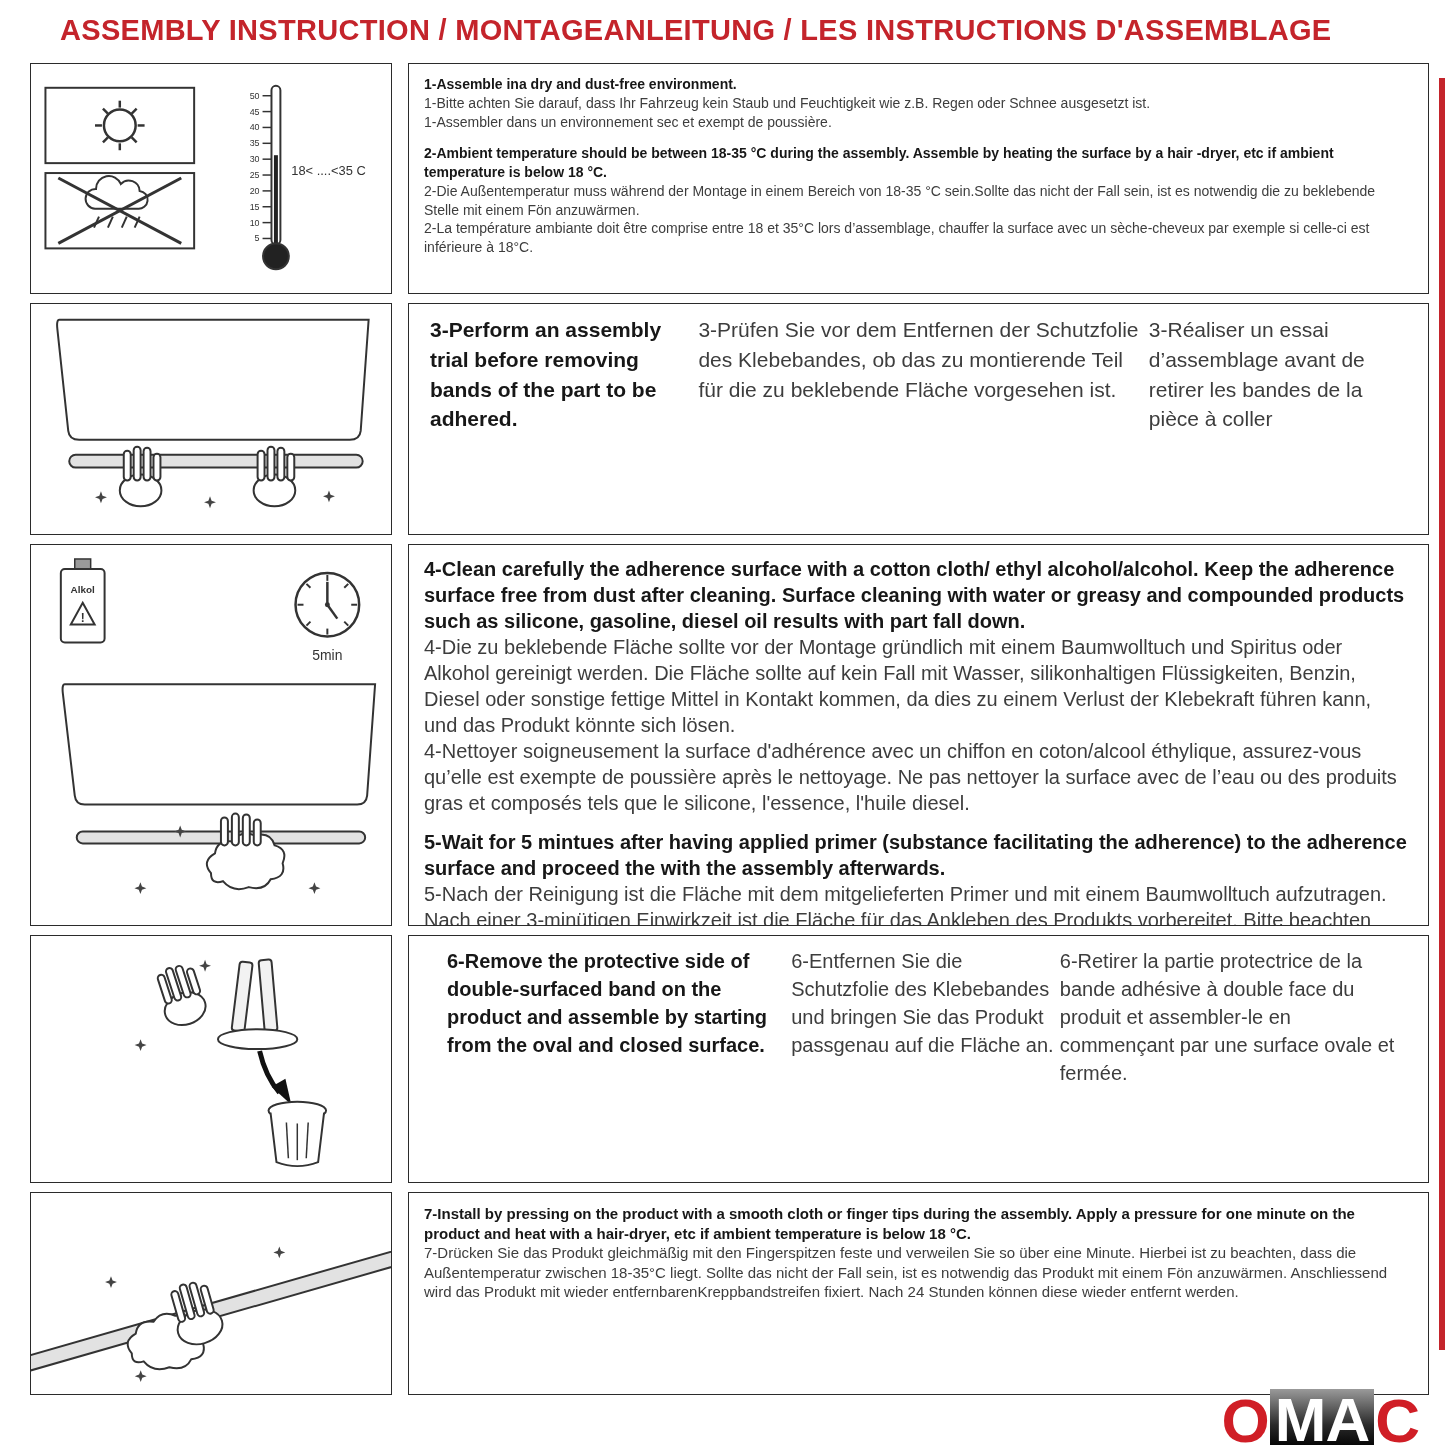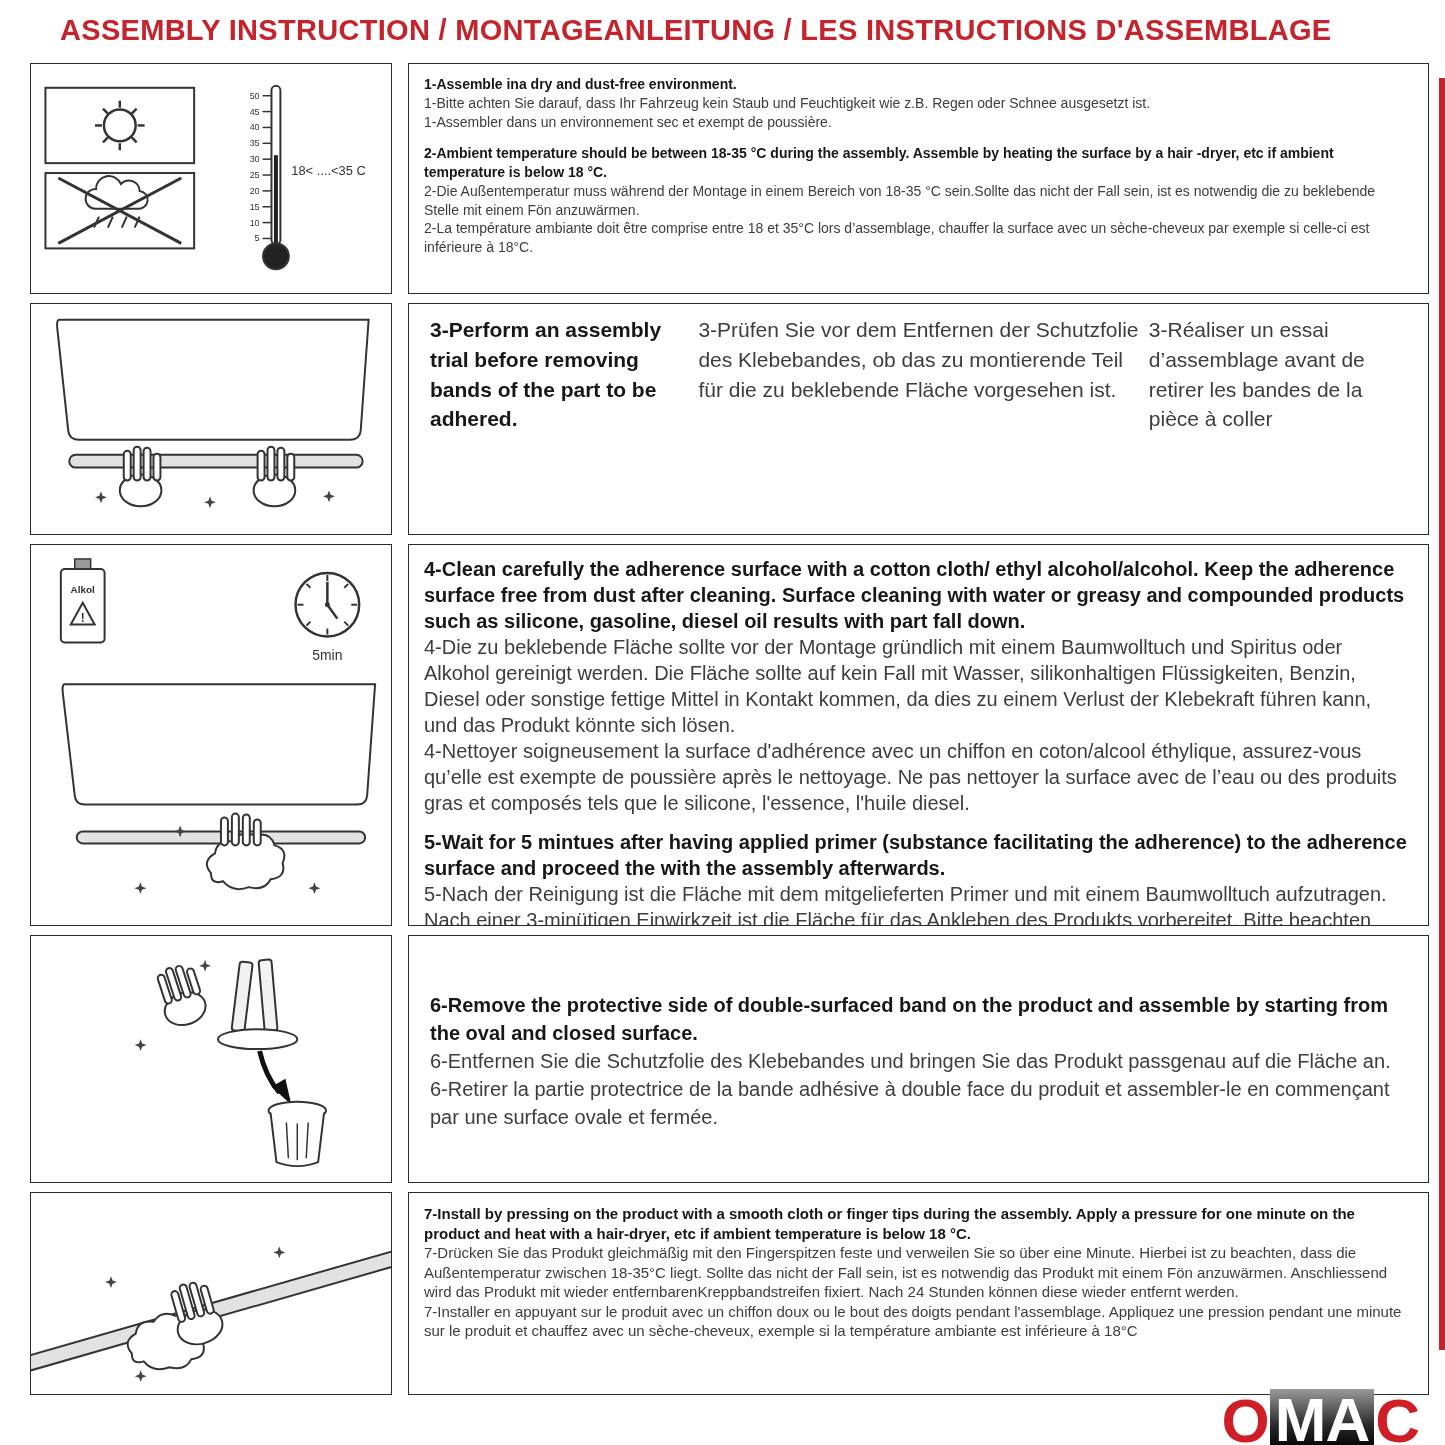--- a/index.html
+++ b/index.html
@@ -42,21 +42,21 @@
     overflow: hidden;
   }
   .p { margin: 0; color: #3d3d3d; }
   .p.en { font-weight: bold; color: #171717; }
   .gap { margin-top: 13px; }
   .row-1 .text-box { font-size: 14px; line-height: 1.34; }
   .row-2 .text-box { font-size: 21px; line-height: 1.42;
     display: flex; flex-direction: row; justify-content: center; padding-left: 21px; }
   .row-3 .text-box { font-size: 20px; line-height: 1.3; }
   .row-4 .text-box { font-size: 20px; line-height: 1.4;
-    display: flex; flex-direction: column; justify-content: center; padding-left: 21px; }
+    display: flex; justify-content: center; padding-left: 38px; }
   .row-5 .text-box { font-size: 15px; line-height: 1.3; }
   .edge-bar {
     position: absolute; right: 0; top: 64px;
     width: 6px; height: 1272px;
     background: #c4242b;
   }
   .logo {
     position: absolute; right: 26px; bottom: 10px;
     display: flex; align-items: flex-end;
     line-height: 0.9;
@@ -311,21 +311,20 @@
           <g fill="#444">
             <path transform="translate(80,90)" d="M0,-6 L1.6,-1.6 L6,0 L1.6,1.6 L0,6 L-1.6,1.6 L-6,0 L-1.6,-1.6 Z"></path>
             <path transform="translate(250,60)" d="M0,-6 L1.6,-1.6 L6,0 L1.6,1.6 L0,6 L-1.6,1.6 L-6,0 L-1.6,-1.6 Z"></path>
             <path transform="translate(110,185)" d="M0,-6 L1.6,-1.6 L6,0 L1.6,1.6 L0,6 L-1.6,1.6 L-6,0 L-1.6,-1.6 Z"></path>
           </g>
         </svg>
       </div>
       <div class="text-box">
         <p class="p en">7-Install by pressing on the product with a smooth cloth or finger tips during the assembly. Apply a pressure for one minute on the product and heat with a hair-dryer, etc if ambient temperature is below 18 °C.</p>
         <p class="p">7-Drücken Sie das Produkt gleichmäßig mit den Fingerspitzen feste und verweilen Sie so über eine Minute. Hierbei ist zu beachten, dass die Außentemperatur zwischen 18-35°C liegt. Sollte das nicht der Fall sein, ist es notwendig das Produkt mit einem Fön anzuwärmen. Anschliessend wird das Produkt mit wieder entfernbarenKreppbandstreifen fixiert. Nach 24 Stunden können diese wieder entfernt werden.</p>
-        <p class="p">7-Installer en appuyant sur le produit avec un chiffon doux ou le bout des doigts pendant l'assemblage. Appliquez une pression pendant une minute sur le produit et chauffez avec un sèche-cheveux, exemple si la température ambiante est inférieure à 18°C</p>
       </div>
     </section>
 
   </div>
 
   <div class="edge-bar"></div>
 
   <div class="logo">
     <span class="logo-red">O</span>
     <span class="logo-dark">MA</span>

